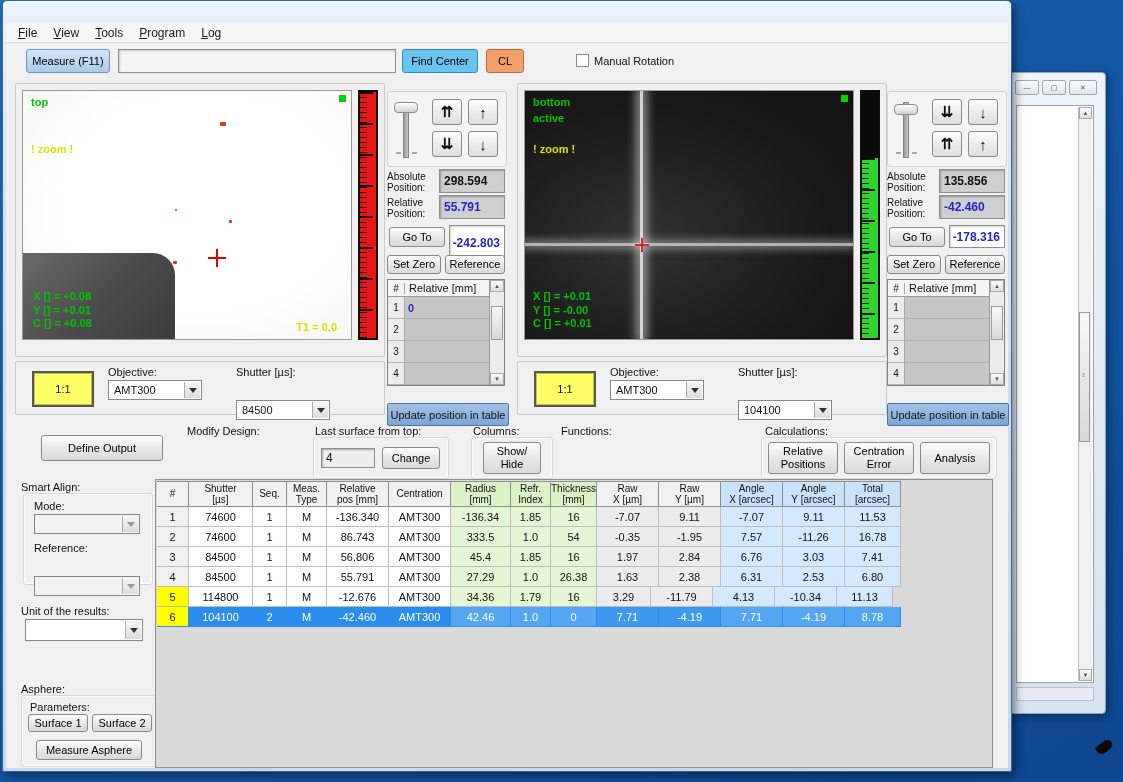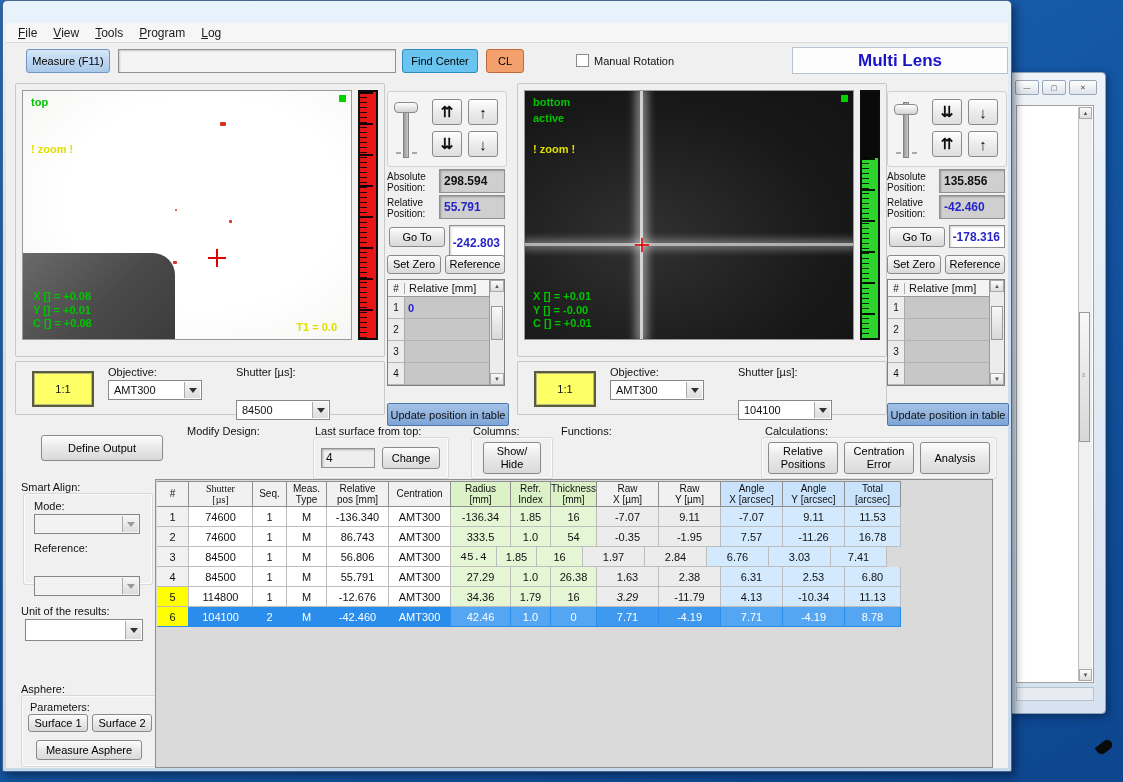--- a/index.html
+++ b/index.html
@@ -159,22 +159,20 @@
       <span class="menu-item"><u>L</u>og</span>
     </div>
 
   <div class="toolbar">
     <div class="btn abs" style="left:20px;top:6px;width:84px;height:24px;background:linear-gradient(#d4e6f8,#a9c9ea);border-color:#6f95c0">Measure (F11)</div>
     <div class="white-field abs" style="left:112px;top:6px;width:278px;height:24px;background:#f4f4f4"></div>
     <div class="btn abs" style="left:396px;top:6px;width:76px;height:24px;background:#6ac4f0;border-color:#2e8cc0">Find Center</div>
     <div class="btn abs" style="left:480px;top:6px;width:38px;height:24px;background:#f4a06c;border-color:#c06a3c">CL</div>
     <div class="cb abs" style="left:570px;top:11px"></div>
     <div class="lbl abs" style="left:588px;top:12px">Manual Rotation</div>
-    <div class="abs" style="left:786px;top:4px;width:216px;height:27px;background:#fdfdfd;border:1px solid #b8c4d2;
-         display:flex;align-items:center;justify-content:center;font-size:17px;font-weight:bold;color:#1a12c8;box-sizing:border-box">Multi Lens</div>
   </div>
 
   <div class="content-bg"></div>
 
   <div class="vidgroup" style="left:12px;top:82px;width:368px;height:272px">
     <div class="vidimg vid-left">
       <div class="ovl green" style="left:8px;top:5px">top</div>
       <div class="ovl yellow-t" style="left:8px;top:52px">! zoom !</div>
       <div class="gdot" style="right:5px;top:4px"></div>
       <div class="speck" style="left:197px;top:31px;width:6px;height:4px"></div>
@@ -404,21 +402,21 @@
       <div class="lbl abs" style="left:8px;top:5px">Parameters:</div>
       <div class="btn abs" style="left:6px;top:18px;width:60px;height:18px">Surface 1</div>
       <div class="btn abs" style="left:70px;top:18px;width:60px;height:18px">Surface 2</div>
       <div class="btn abs" style="left:14px;top:44px;width:106px;height:20px">Measure Asphere</div>
     </div>
   </div>
 
   <div class="table-panel">
     <div class="rt-head">
         <div class="rt-h" style="width: 32px;">#</div>
-        <div class="rt-h" style="width: 64px; font-family: Liberation Serif, serif;">Shutter
+        <div class="rt-h" style="width: 64px;">Shutter
 [µs]</div>
         <div class="rt-h" style="width: 34px;">Seq.</div>
         <div class="rt-h" style="width: 40px;">Meas.
 Type</div>
         <div class="rt-h" style="width: 62px;">Relative
 pos [mm]</div>
         <div class="rt-h" style="width: 62px;">Centration</div>
         <div class="rt-h tg" style="width: 60px;">Radius
 [mm]</div>
         <div class="rt-h tg" style="width: 40px;">Refr.
@@ -469,21 +467,21 @@
           <div class="rt-c tb" style="width: 62px;">-11.26</div>
           <div class="rt-c tb" style="width: 56px; text-align: right;">16.78</div>
         </div>
         <div class="rt-row">
           <div class="rt-c numcol" style="width: 32px;">3</div>
           <div class="rt-c" style="width: 64px;">84500</div>
           <div class="rt-c" style="width: 34px;">1</div>
           <div class="rt-c" style="width: 40px;">M</div>
           <div class="rt-c" style="width: 62px;">56.806</div>
           <div class="rt-c" style="width: 62px;">AMT300</div>
-          <div class="rt-c tg" style="width: 46px; font-family: Liberation Mono, monospace;">45.4</div>
+          <div class="rt-c tg" style="width: 60px;">45.4</div>
           <div class="rt-c tg" style="width: 40px;">1.85</div>
           <div class="rt-c tg" style="width: 46px;">16</div>
           <div class="rt-c tgr" style="width: 62px;">1.97</div>
           <div class="rt-c tgr" style="width: 62px;">2.84</div>
           <div class="rt-c tb" style="width: 62px;">6.76</div>
           <div class="rt-c tb" style="width: 62px;">3.03</div>
           <div class="rt-c tb" style="width: 56px;">7.41</div>
         </div>
         <div class="rt-row">
           <div class="rt-c numcol" style="width: 32px;">4</div>
@@ -504,21 +502,21 @@
         <div class="rt-row">
           <div class="rt-c yellow" style="width: 32px;">5</div>
           <div class="rt-c" style="width: 64px;">114800</div>
           <div class="rt-c" style="width: 34px;">1</div>
           <div class="rt-c" style="width: 40px;">M</div>
           <div class="rt-c" style="width: 62px;">-12.676</div>
           <div class="rt-c" style="width: 62px;">AMT300</div>
           <div class="rt-c tg" style="width: 60px;">34.36</div>
           <div class="rt-c tg" style="width: 40px;">1.79</div>
           <div class="rt-c tg" style="width: 46px;">16</div>
-          <div class="rt-c tgr" style="width: 62px; font-style: italic;">3.29</div>
+          <div class="rt-c tgr" style="width: 54px;">3.29</div>
           <div class="rt-c tgr" style="width: 62px;">-11.79</div>
           <div class="rt-c tb" style="width: 62px;">4.13</div>
           <div class="rt-c tb" style="width: 62px;">-10.34</div>
           <div class="rt-c tb" style="width: 56px;">11.13</div>
         </div>
         <div class="rt-row sel">
           <div class="rt-c yellow" style="width: 32px;">6</div>
           <div class="rt-c" style="width: 64px;">104100</div>
           <div class="rt-c" style="width: 34px;">2</div>
           <div class="rt-c" style="width: 40px;">M</div>

